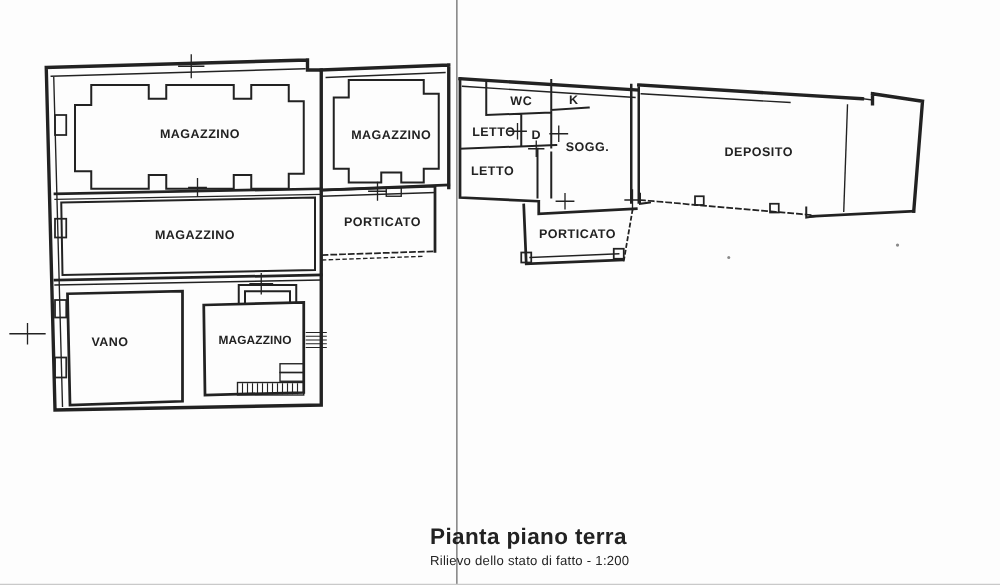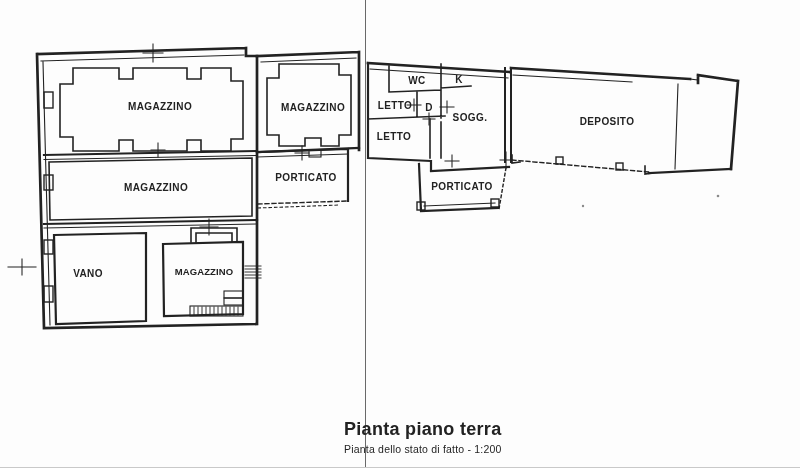--- a/index.html
+++ b/index.html
@@ -159,16 +159,16 @@
       <text class="rl" x="394" y="140">LETTO</text>
       <text class="rl" x="462" y="190">PORTICATO</text>
       <text class="rl" x="607" y="125">DEPOSITO</text>
       <text class="rl" x="88" y="277">VANO</text>
       <text class="rl small" x="204" y="275">MAGAZZINO</text>
     </g>
   </svg>
 
   <div class="caption">
     <div class="title">Pianta piano terra</div>
-    <div class="subtitle">Pianta dello stato di fatto - 1:200</div>
+    <div class="subtitle">Rilievo dello stato di fatto - 1:200</div>
   </div>
 
 </div>
 
 </body></html>

